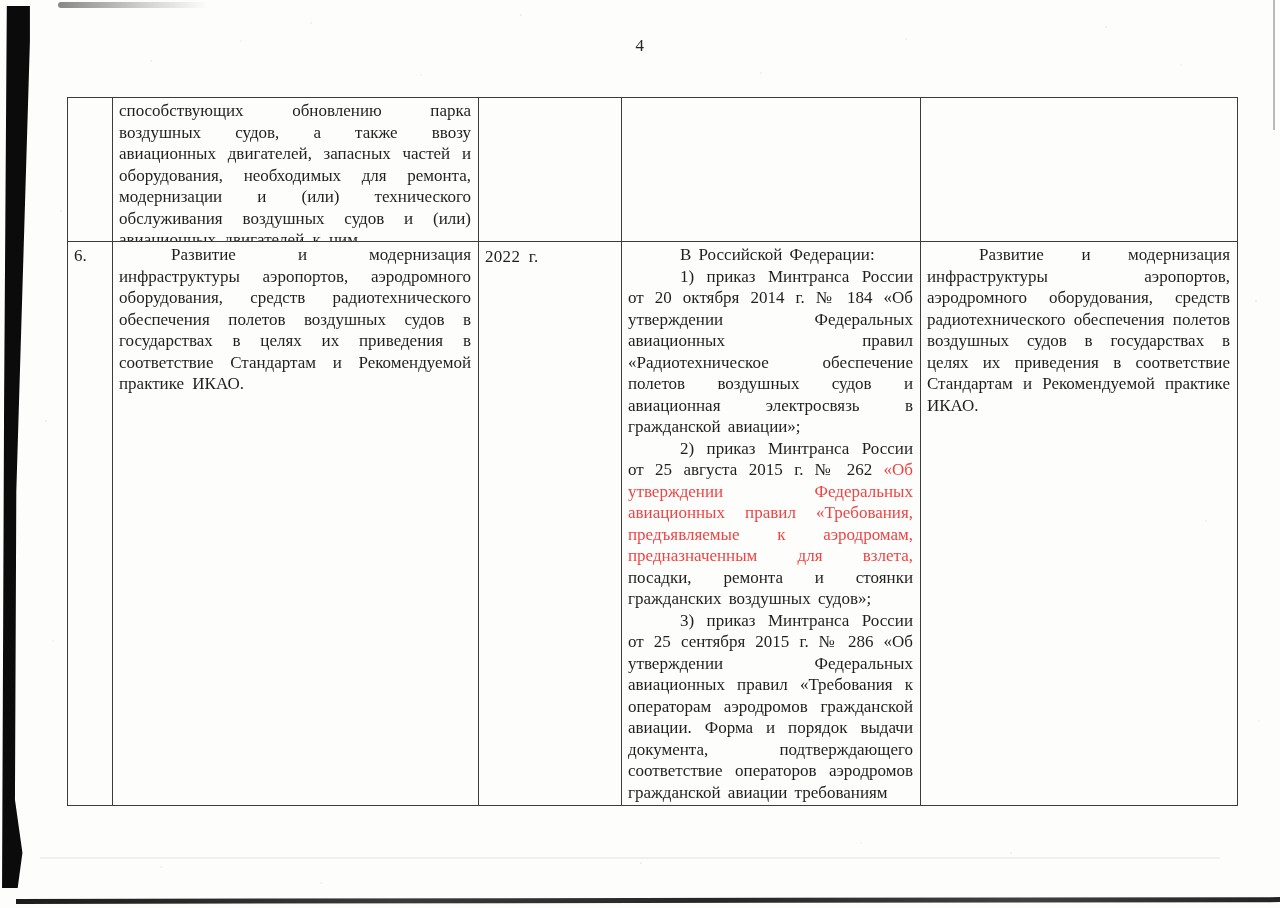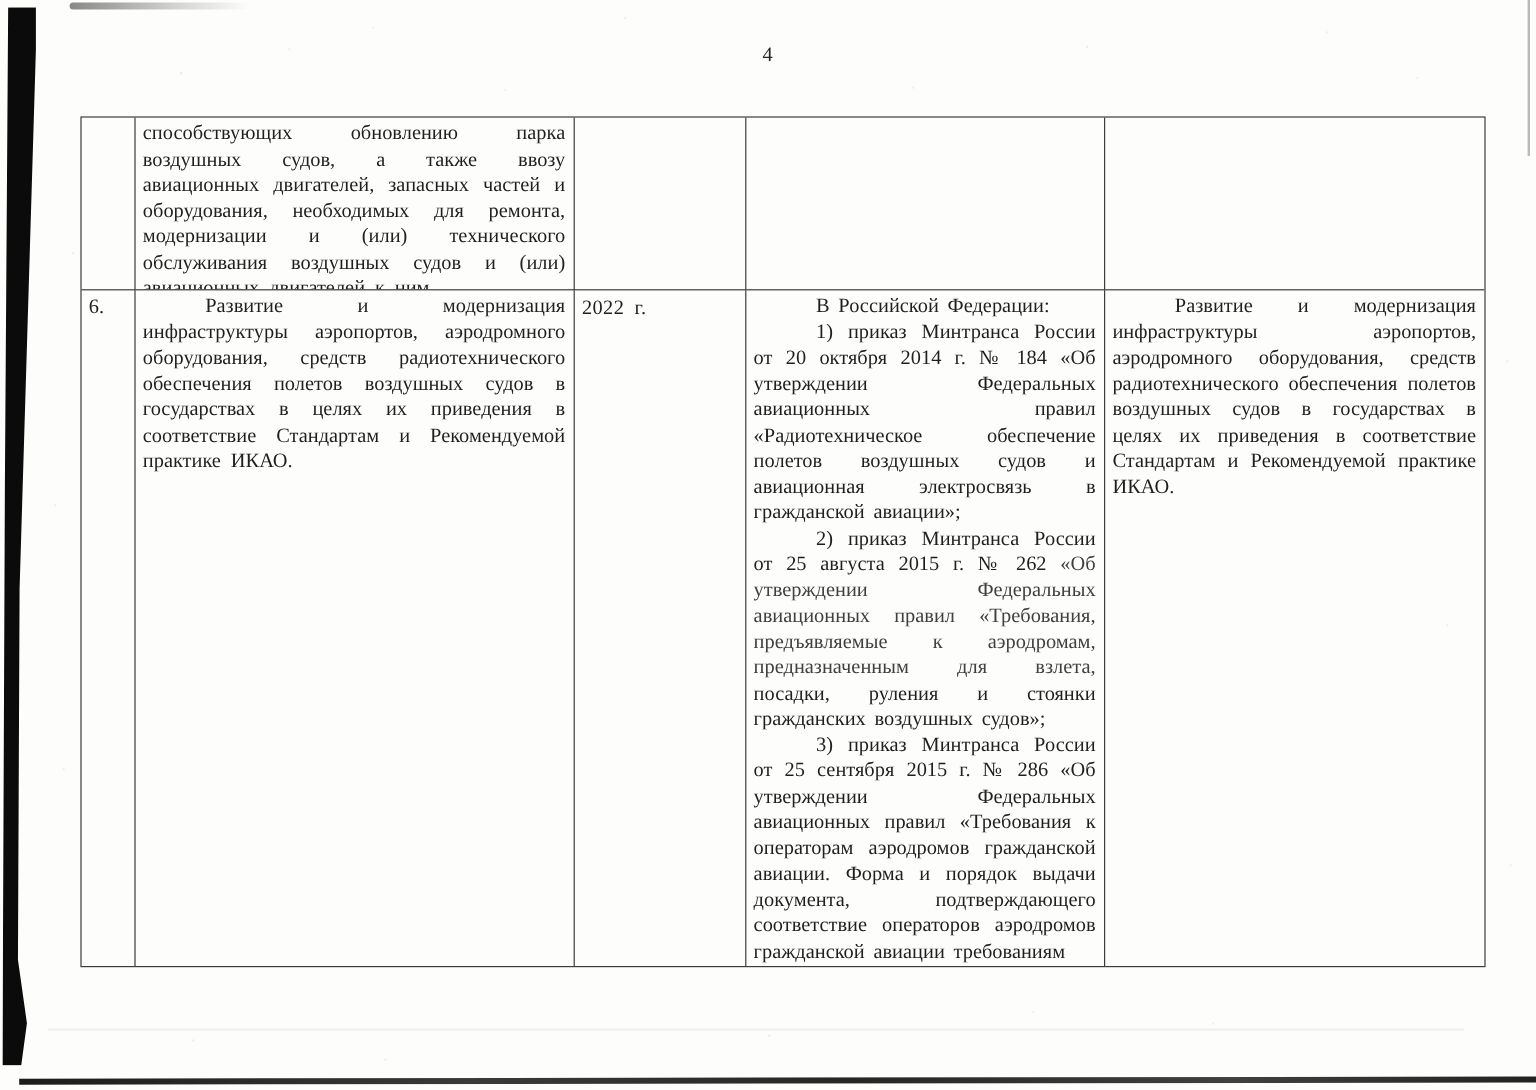--- a/index.html
+++ b/index.html
@@ -67,21 +67,21 @@
     font-size:17px;line-height:21.5px;
   }
   .cell.last-col{border-right:none;}
   .cell.last-row{border-bottom:none;}
   .cell p{margin:0;text-align:justify;word-spacing:4px;}
   .cell p.indent{text-indent:52px;}
   .num-cell{text-align:center;padding-top:3px;}
   .term-cell{text-align:center;padding-top:4px;letter-spacing:.3px;}
   .legal-cell p{word-spacing:3px;}
   .legal-heading{font-weight:normal;text-indent:52px;text-align:left !important;}
-  .faded{color:#404040;}
+  .faded{color:#ef4444;}
 </style>
 </head>
 <body>
 
 <div class="binding-strip"></div>
 <div class="top-smudge"></div>
 <div class="bottom-edge"></div>
 <div class="right-edge"></div>
 <div class="mid-streak"></div>
 <div class="speckles"></div>
@@ -105,20 +105,20 @@
   </div>
   <div class="cell last-row">
     <p class="indent">Развитие и модернизация инфраструктуры аэропортов, аэродромного оборудования, средств радиотехнического обеспечения полетов воздушных судов в государствах в целях их приведения в соответствие Стандартам и Рекомендуемой практике ИКАО.</p>
   </div>
   <div class="cell term-cell last-row">
     <p>2022 г.</p>
   </div>
   <div class="cell legal-cell last-row">
     <p class="legal-heading">В Российской Федерации:</p>
     <p class="indent">1) приказ Минтранса России от 20 октября 2014 г. № 184 «Об утверждении Федеральных авиационных правил «Радиотехническое обеспечение полетов воздушных судов и авиационная электросвязь в гражданской авиации»;</p>
-    <p class="indent"><span>2) приказ Минтранса России от 25 августа 2015 г. № 262 </span><span class="faded">«Об утверждении Федеральных авиационных правил «Требования, предъявляемые к аэродромам, предназначенным для взлета, </span><span>посадки, руления и стоянки гражданских воздушных судов»;</span></p>
+    <p class="indent"><span>2) приказ Минтранса России от 25 августа 2015 г. № 262 </span><span class="faded">«Об утверждении Федеральных авиационных правил «Требования, предъявляемые к аэродромам, предназначенным для взлета, </span><span>посадки, ремонта и стоянки гражданских воздушных судов»;</span></p>
     <p class="indent">3) приказ Минтранса России от 25 сентября 2015 г. № 286 «Об утверждении Федеральных авиационных правил «Требования к операторам аэродромов гражданской авиации. Форма и порядок выдачи документа, подтверждающего соответствие операторов аэродромов гражданской авиации требованиям</p>
   </div>
   <div class="cell last-col last-row">
     <p class="indent">Развитие и модернизация инфраструктуры аэропортов, аэродромного оборудования, средств радиотехнического обеспечения полетов воздушных судов в государствах в целях их приведения в соответствие Стандартам и Рекомендуемой практике ИКАО.</p>
   </div>
 
 </div>
 
 </body></html>

